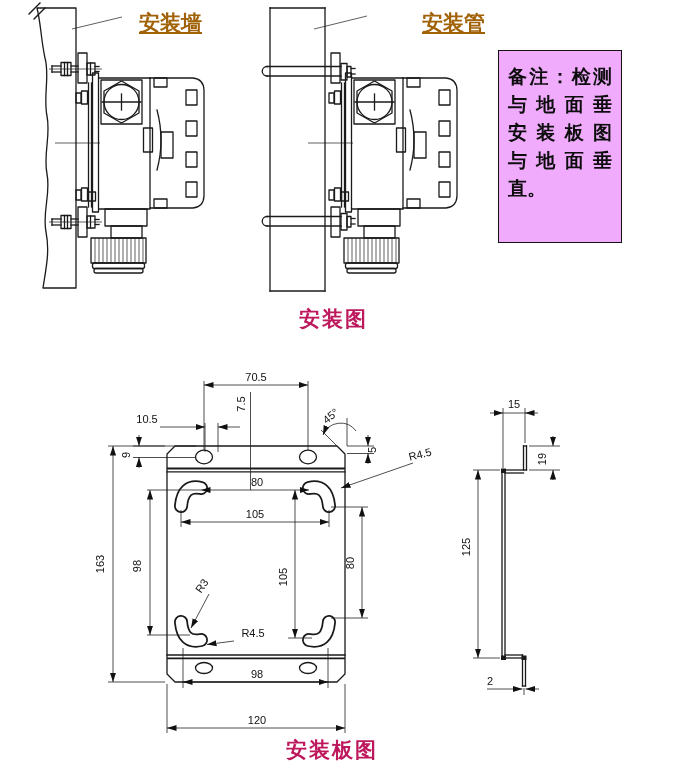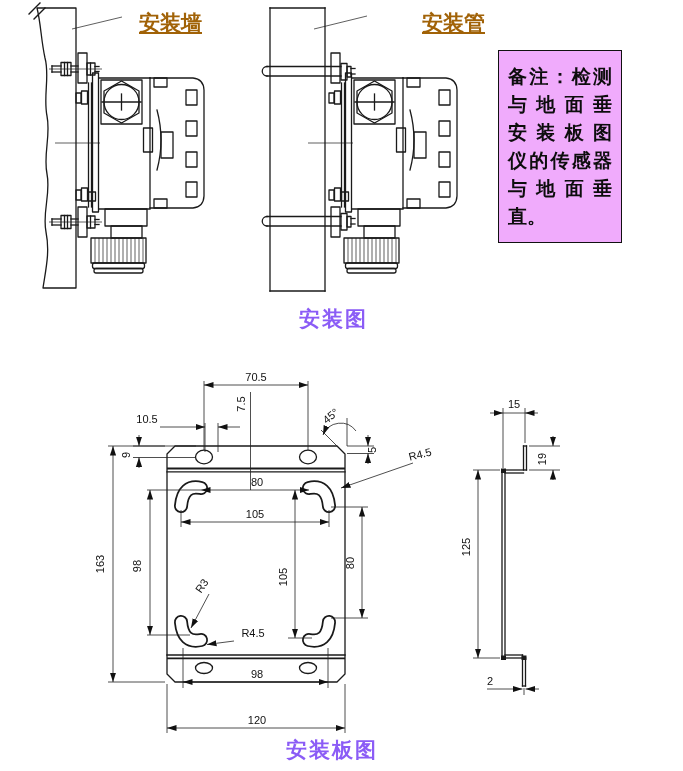--- a/index.html
+++ b/index.html
@@ -10,21 +10,21 @@
   .o   {stroke:#1a1a1a;stroke-width:1.3;fill:none;stroke-linejoin:round;stroke-linecap:square;}
   .o2  {stroke:#1a1a1a;stroke-width:1.8;fill:none;}
   .thin{stroke:#1a1a1a;stroke-width:0.7;fill:none;}
   .d   {stroke:#222222;stroke-width:0.8;fill:none;}
   .slotO{stroke:#1a1a1a;stroke-width:14;fill:none;stroke-linecap:round;}
   .slotI{stroke:#ffffff;stroke-width:10.5;fill:none;stroke-linecap:round;}
   .dt  {font-family:"Liberation Sans","DejaVu Sans",sans-serif;font-size:11px;fill:#111;text-anchor:middle;}
   .fillb{fill:#1a1a1a;stroke:none;}
   
   .cjk-label{position:absolute;font-size:21px;font-weight:bold;color:#a16207;white-space:nowrap;text-decoration:underline;}
-  .caption{position:absolute;font-size:21px;font-weight:bold;color:#8b5cf6;letter-spacing:2px;white-space:nowrap;}
+  .caption{position:absolute;font-size:21px;font-weight:bold;color:#be185d;letter-spacing:2px;white-space:nowrap;}
   .note-box{position:absolute;left:484px;top:50px;width:104px;height:167px;
             border:1.6px solid #111;padding:12px 9px;background:#f0abfc;margin-left:14px;}
   .note-line{font-size:19px;font-weight:bold;color:#0d0d0d;line-height:28px;
              text-align:justify;text-align-last:justify;}
   .note-line.last{text-align-last:left;}
 </style>
 </head>
 <body>
 
 <div id="stage">
@@ -292,21 +292,20 @@
 </svg>
 
 <div class="cjk-label" style="left:139px;top:9px;">安装墙</div>
 
 <div class="cjk-label" style="left:385px;top:9px;margin-left:37px;">安装管</div>
 
 <div class="note-box">
   <div class="note-line">备注：检测</div>
   <div class="note-line">与地面垂</div>
   <div class="note-line">安装板图</div>
-  <div class="note-line">仪的传感器</div>
   <div class="note-line">与地面垂</div>
   <div class="note-line last">直。</div>
 </div>
 
 <div class="caption" style="left:299px;top:305px;">安装图</div>
 
 <div class="caption" style="left:286px;top:736px;">安装板图</div>
 
 </div>
 

